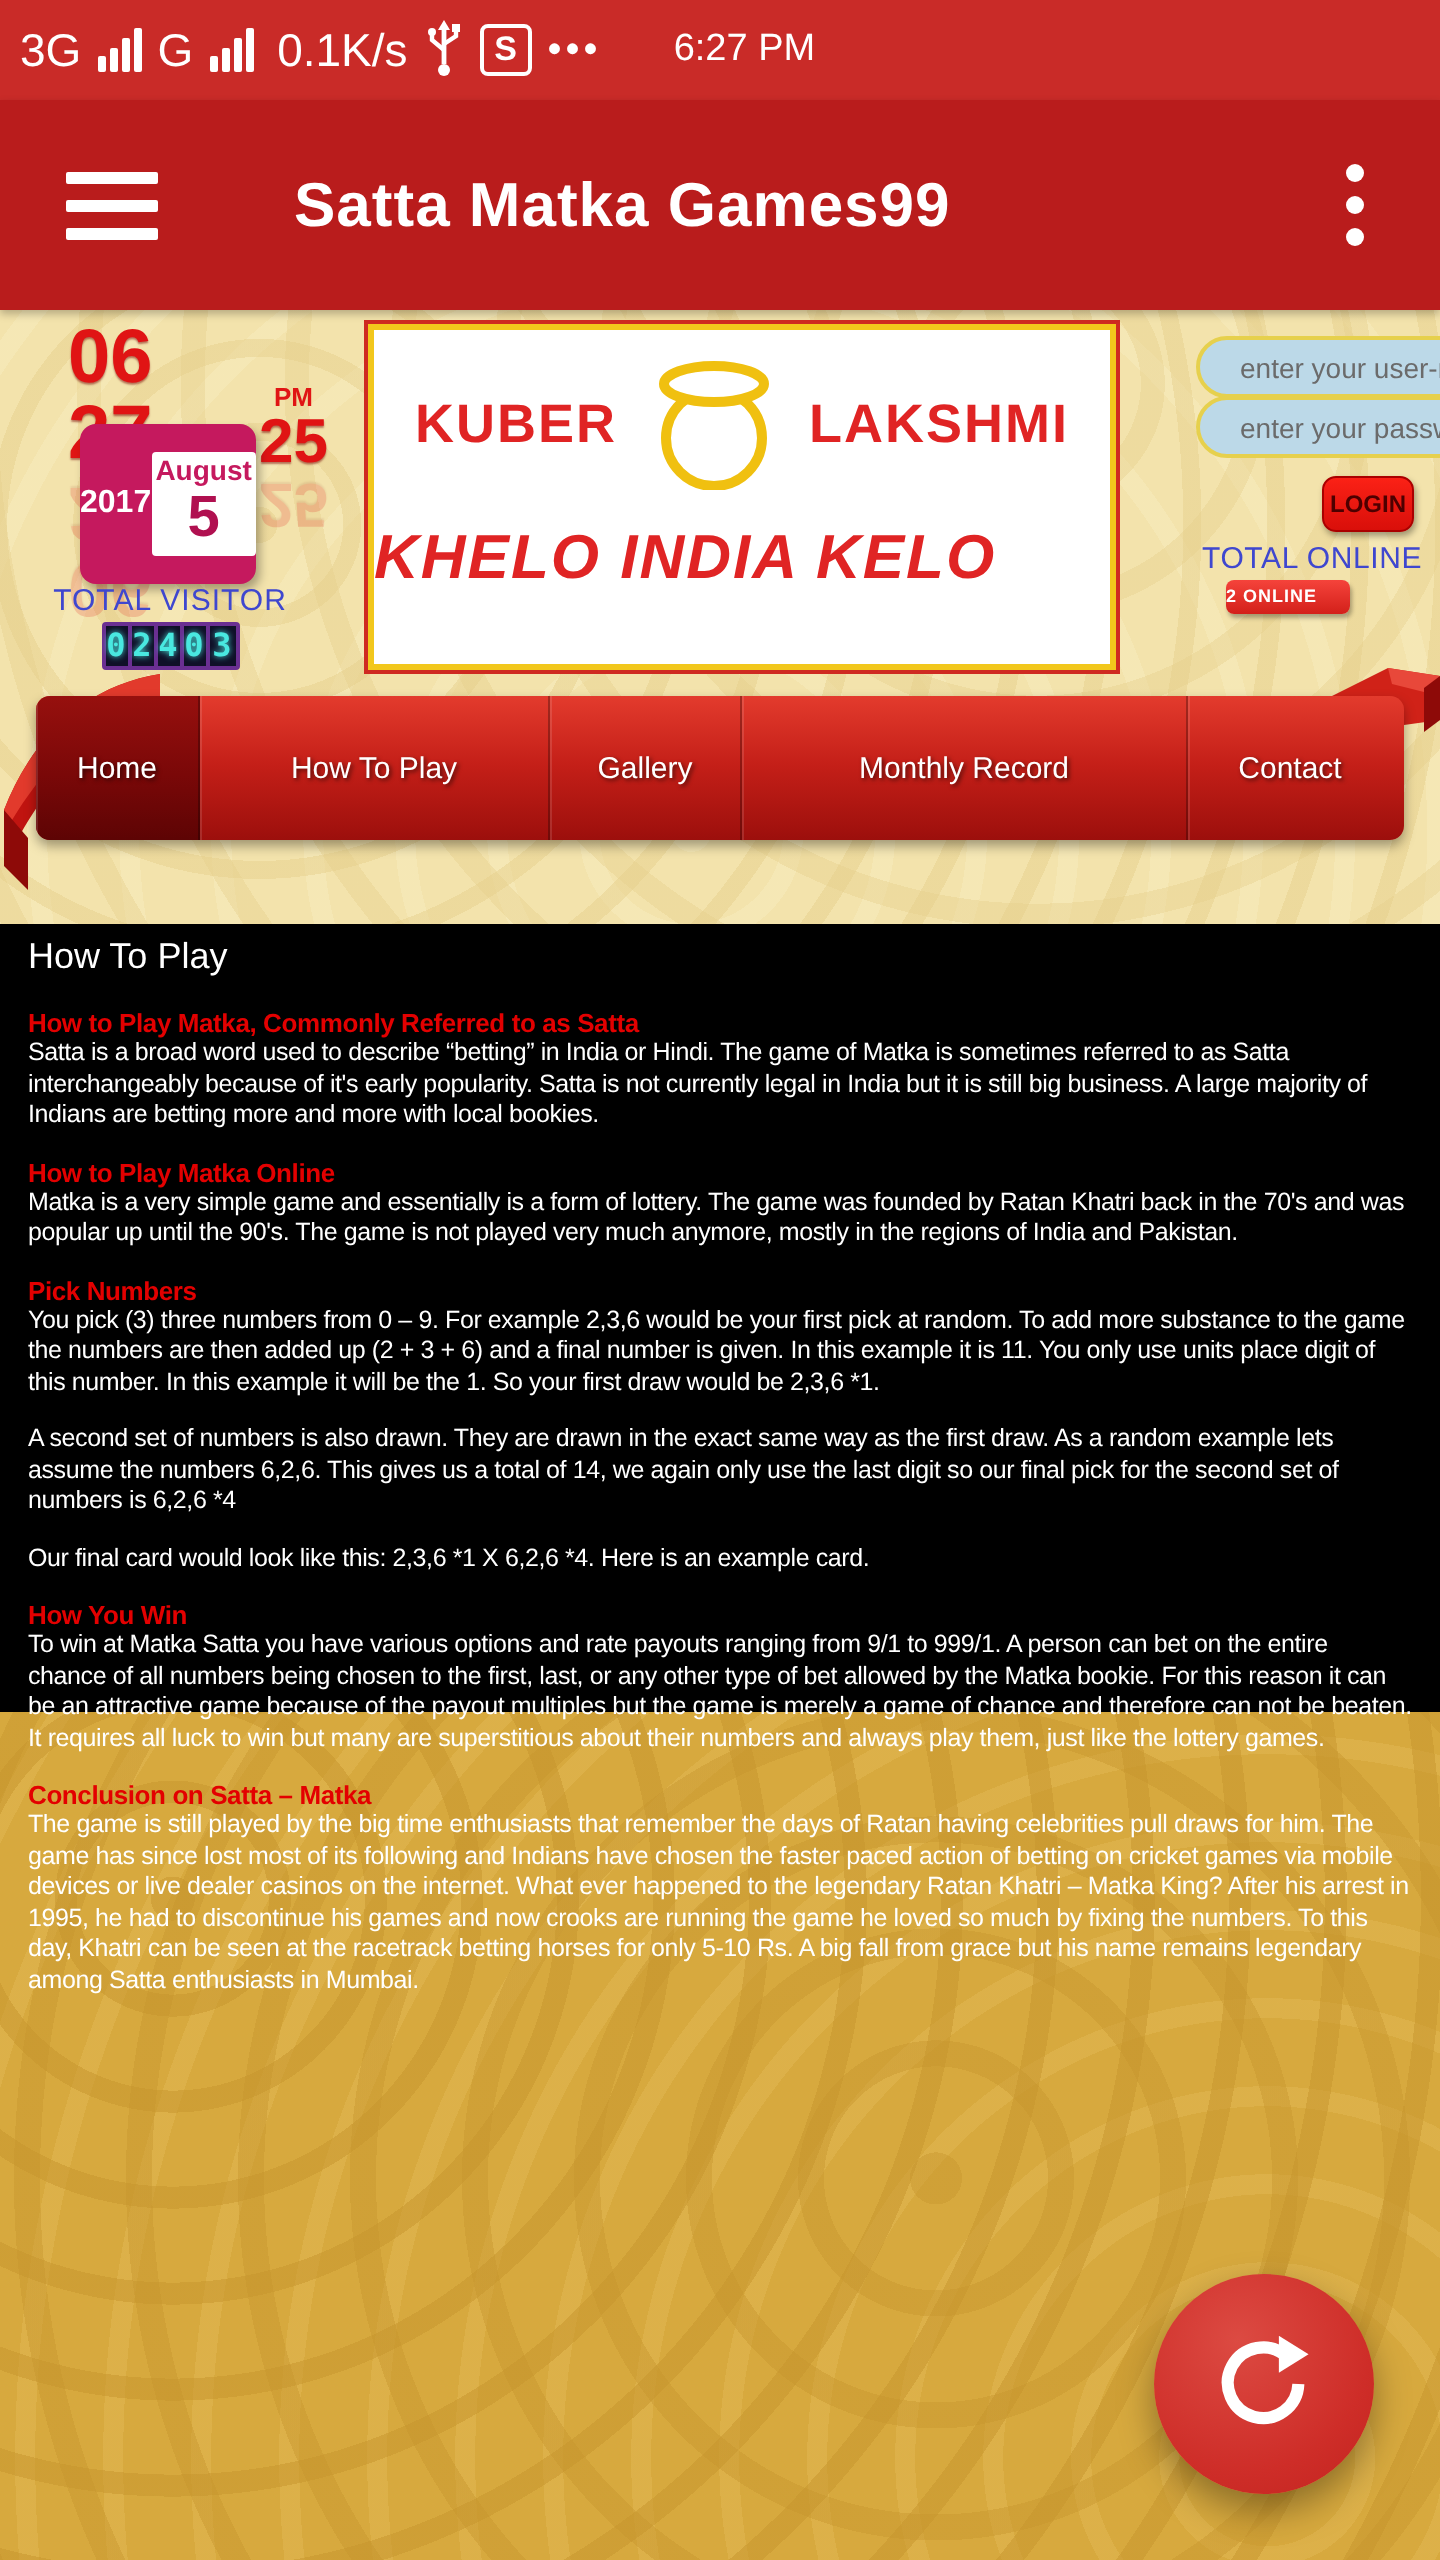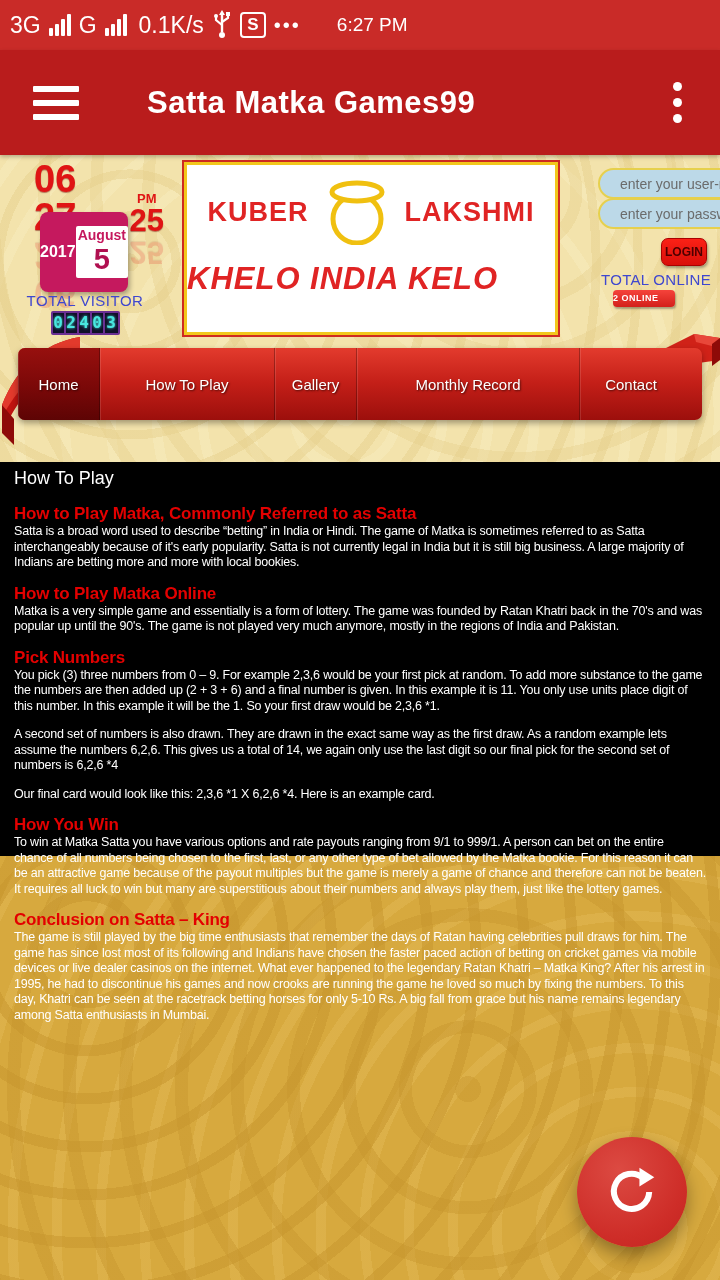--- a/index.html
+++ b/index.html
@@ -111,28 +111,28 @@
   .navbar{ position:absolute; left:18px; top:348px; width:684px; height:72px; z-index:2;
     display:flex; border-radius:7px; overflow:hidden;
     background:linear-gradient(180deg,#e33b2d 0%,#c41f18 48%,#9c0f0c 100%);
     box-shadow:0 3px 6px rgba(0,0,0,.35);}
   .nav-item{ display:flex; align-items:center; justify-content:center;
     color:#fff; font-size:15px; cursor:pointer;
     border-right:1px solid rgba(0,0,0,.28); box-shadow:inset 1px 0 0 rgba(255,255,255,.12);
     text-shadow:1px 1px 2px rgba(0,0,0,.6);}
   .nav-item:last-child{ border-right:none; }
   .nav-item.active{ background:linear-gradient(180deg,#97100e 0%,#7a0808 55%,#5d0404 100%); }
-  .ni-0{ width:82px; } .ni-1{ width:175px; } .ni-2{ width:82px; }
+  .ni-0{ width:82px; } .ni-1{ width:175px; } .ni-2{ width:96px; }
   .ni-3{ width:223px; } .ni-4{ width:102px; }
 
   
   .content{ position:absolute; left:0; top:462px; width:720px; height:394px;
     background:#000; color:#fff; padding:6px 14px 0 14px; z-index:3;}
   .content-title{ font-size:18px; font-weight:normal; color:#fff; margin-bottom:15px; }
-  .sec-heading{ color:#e30000; font-size:17px; font-weight:bold; letter-spacing:-.2px; }
+  .sec-heading{ color:#e30000; font-size:13px; font-weight:bold; letter-spacing:-.2px; }
   .content p{ font-size:12.5px; line-height:15.5px; letter-spacing:-.2px; margin-bottom:13px; }
 
   
   .fab{ position:absolute; left:577px; top:1137px; width:110px; height:110px; border-radius:50%;
     background:radial-gradient(circle at 38% 30%, #dc4a42, #ce2d28 65%, #c2231f 100%);
     box-shadow:0 8px 18px rgba(0,0,0,.35); cursor:pointer; z-index:5;
     display:flex; align-items:center; justify-content:center; }
 </style>
 </head>
 <body>
@@ -280,21 +280,21 @@
     <p>Matka is a very simple game and essentially is a form of lottery. The game was founded by Ratan Khatri back in the 70's and was popular up until the 90's. The game is not played very much anymore, mostly in the regions of India and Pakistan.</p>
 
     <div class="sec-heading">Pick Numbers</div>
     <p>You pick (3) three numbers from 0 – 9. For example 2,3,6 would be your first pick at random. To add more substance to the game the numbers are then added up (2 + 3 + 6) and a final number is given. In this example it is 11. You only use units place digit of this number. In this example it will be the 1. So your first draw would be 2,3,6 *1.</p>
     <p>A second set of numbers is also drawn. They are drawn in the exact same way as the first draw. As a random example lets assume the numbers 6,2,6. This gives us a total of 14, we again only use the last digit so our final pick for the second set of numbers is 6,2,6 *4</p>
     <p>Our final card would look like this: 2,3,6 *1 X 6,2,6 *4. Here is an example card.</p>
 
     <div class="sec-heading">How You Win</div>
     <p>To win at Matka Satta you have various options and rate payouts ranging from 9/1 to 999/1. A person can bet on the entire chance of all numbers being chosen to the first, last, or any other type of bet allowed by the Matka bookie. For this reason it can be an attractive game because of the payout multiples but the game is merely a game of chance and therefore can not be beaten. It requires all luck to win but many are superstitious about their numbers and always play them, just like the lottery games.</p>
 
-    <div class="sec-heading">Conclusion on Satta – King</div>
+    <div class="sec-heading">Conclusion on Satta – Matka</div>
     <p>The game is still played by the big time enthusiasts that remember the days of Ratan having celebrities pull draws for him. The game has since lost most of its following and Indians have chosen the faster paced action of betting on cricket games via mobile devices or live dealer casinos on the internet. What ever happened to the legendary Ratan Khatri – Matka King? After his arrest in 1995, he had to discontinue his games and now crooks are running the game he loved so much by fixing the numbers. To this day, Khatri can be seen at the racetrack betting horses for only 5-10 Rs. A big fall from grace but his name remains legendary among Satta enthusiasts in Mumbai.</p>
   </div>
 
   <div class="fab">
     <span style="display:flex;">
       <svg width="52" height="52" viewBox="0 0 56 56">
         <path d="M40 13 A19 19 0 1 0 46.5 28" stroke="#fff" stroke-width="6.5" fill="none"></path>
         <polygon points="36,2 36,22 52,12" fill="#fff"></polygon>
       </svg>
     </span>

